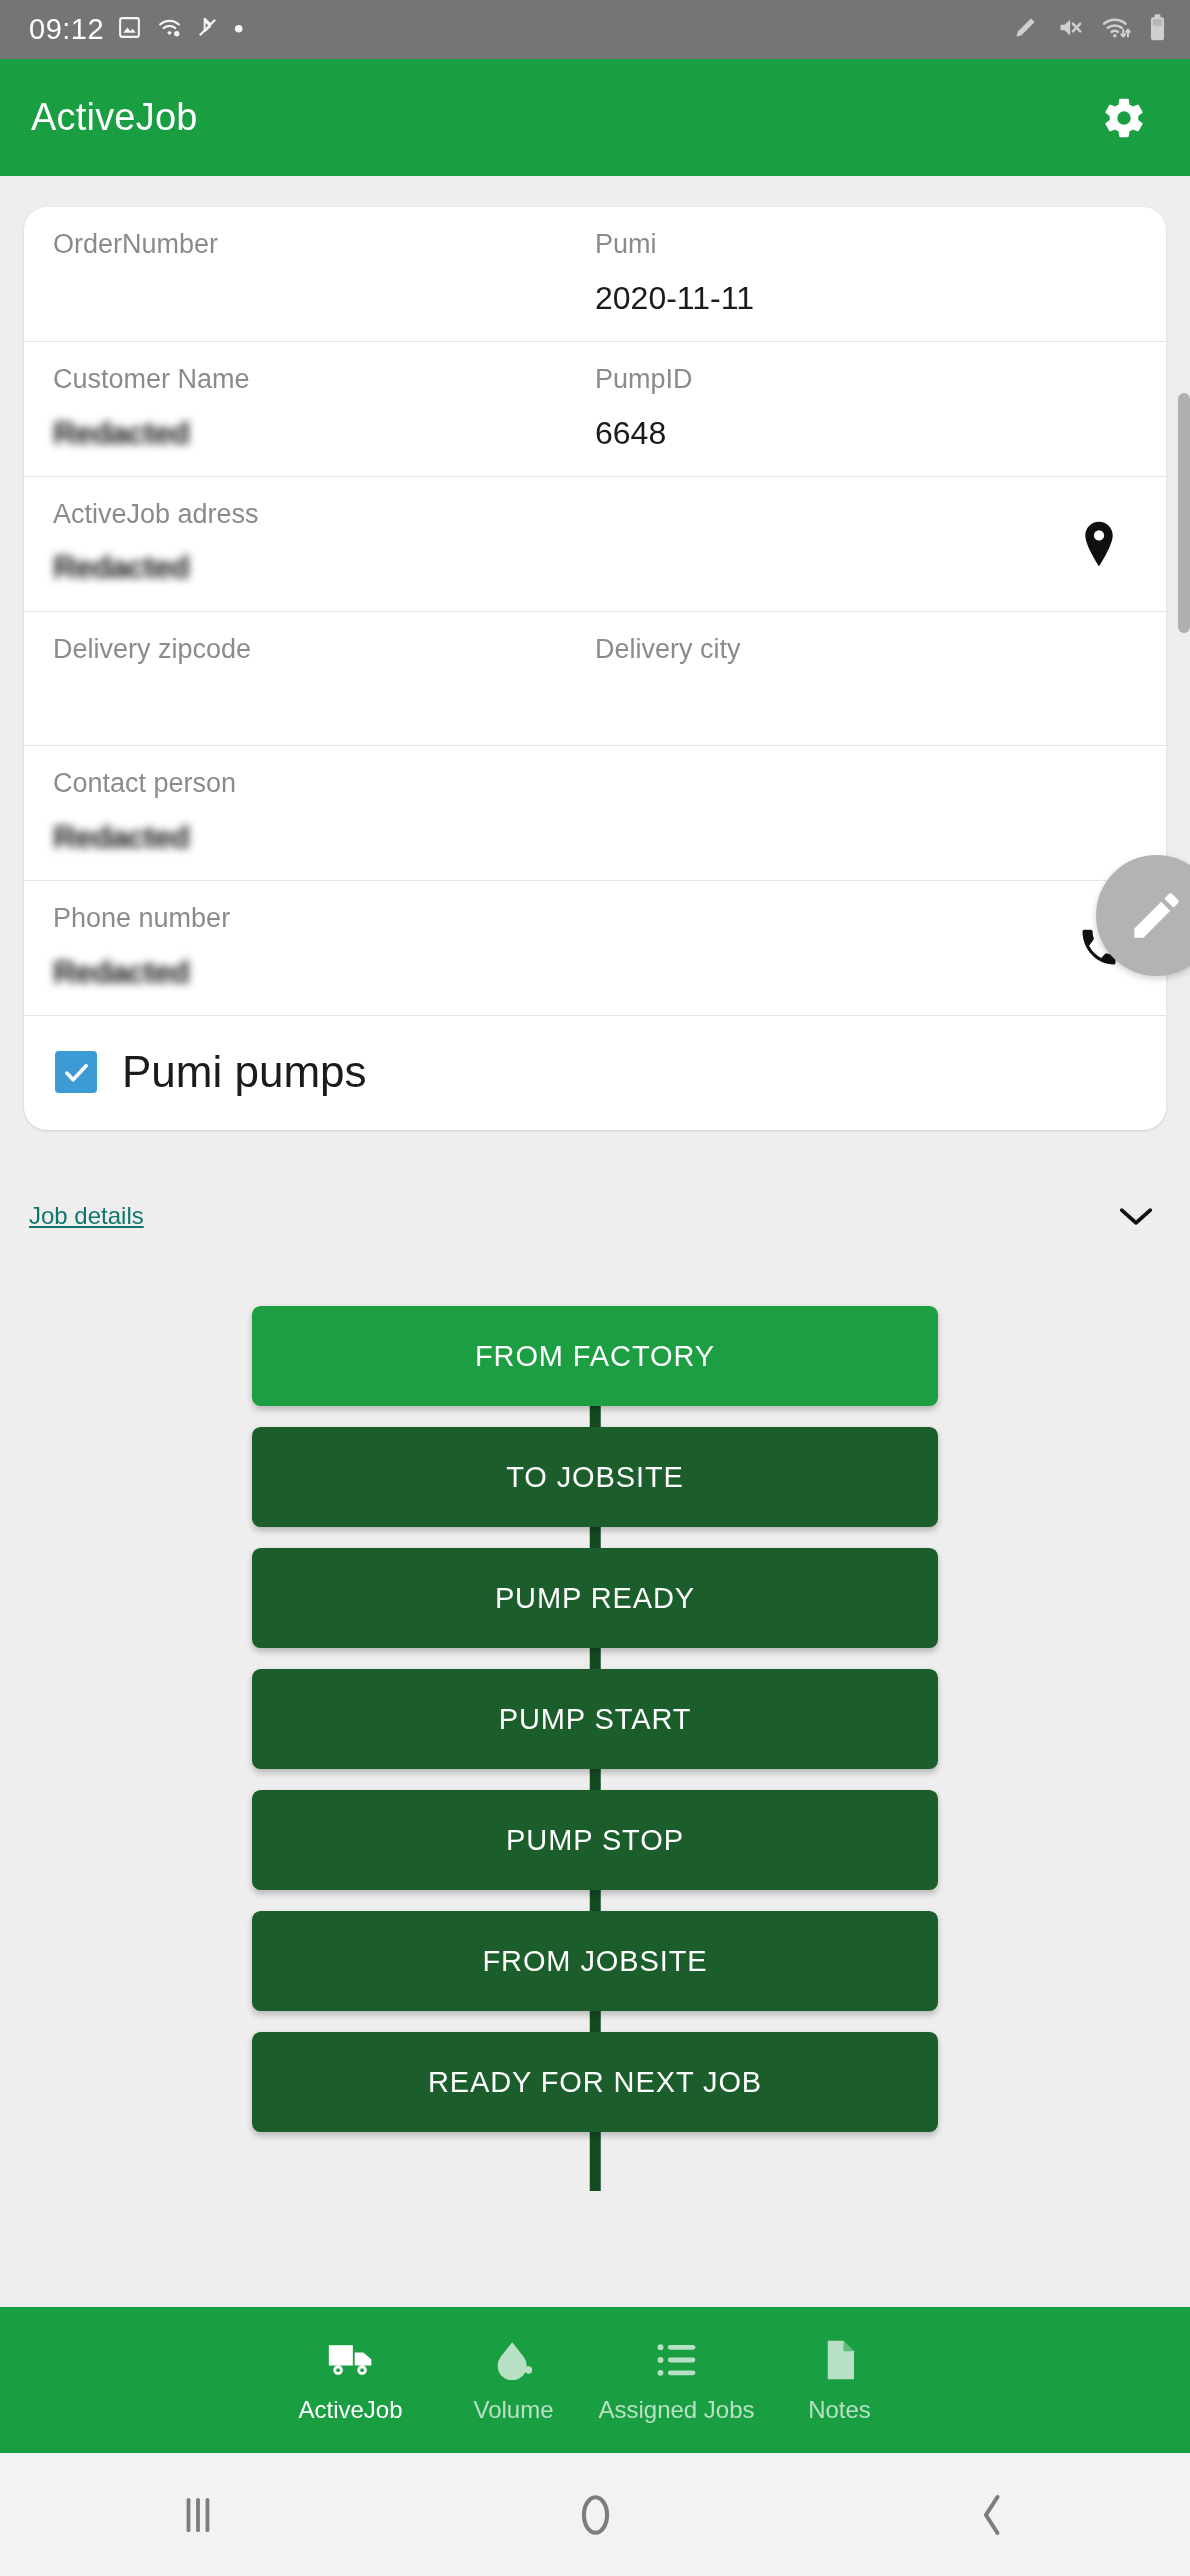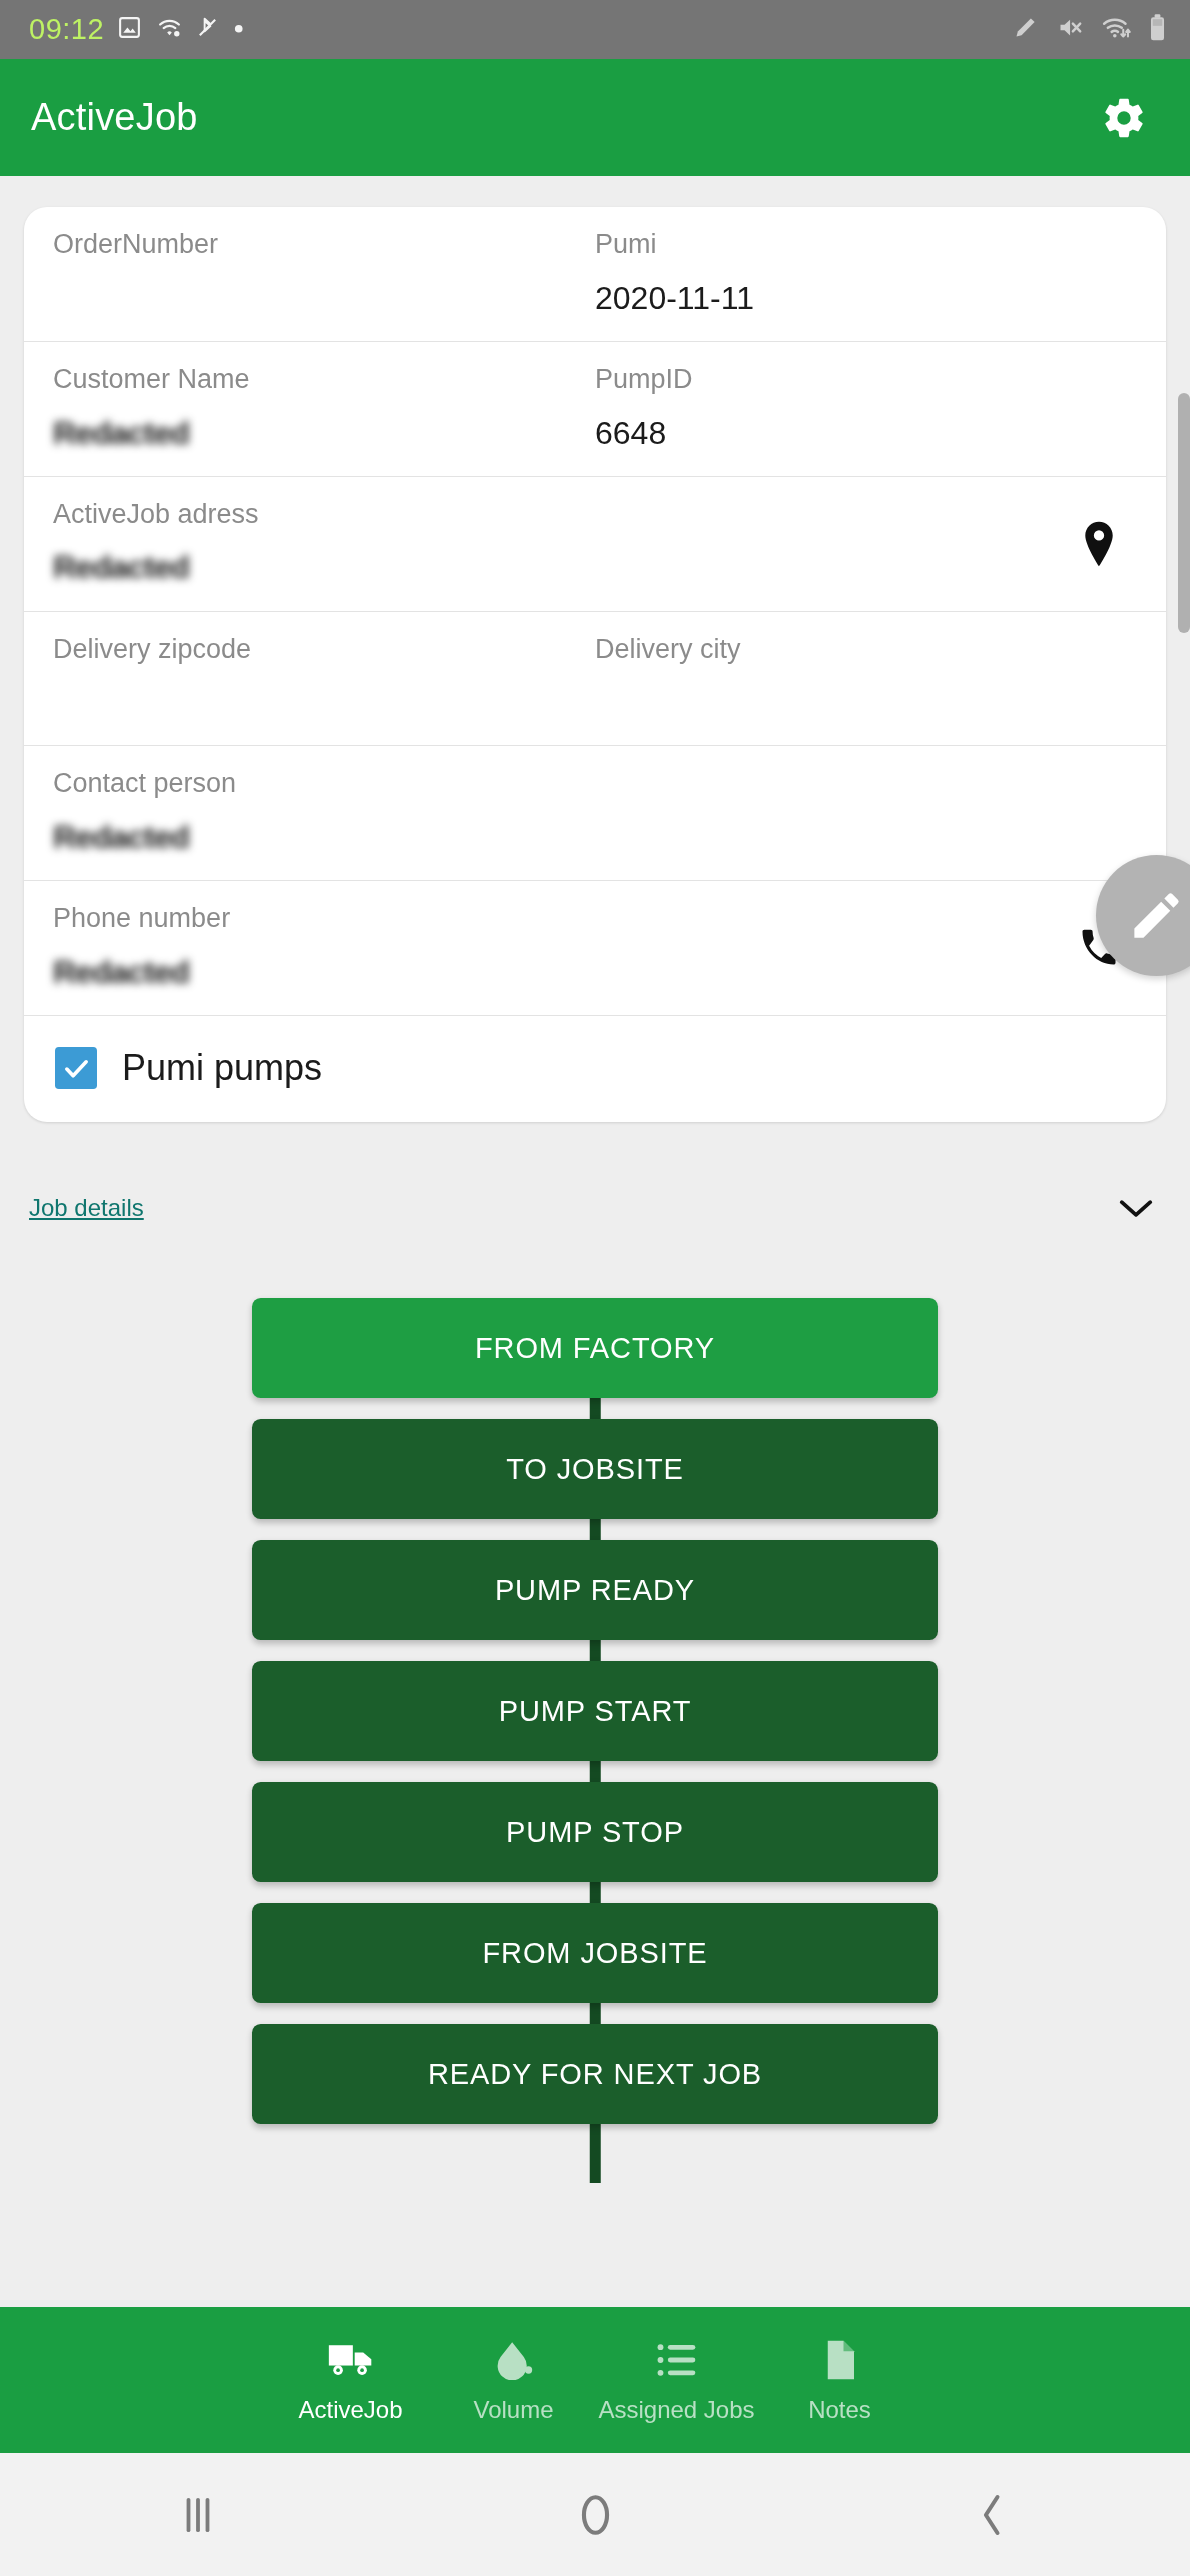--- a/index.html
+++ b/index.html
@@ -19,21 +19,21 @@
   
   .statusbar{
     position:absolute; top:0; left:0;
     width:1190px; height:59px;
     background:#757575;
     display:flex; align-items:center;
     padding:0 23px 0 29px;
     color:#ffffff;
   }
   .sb-left{ display:flex; align-items:center; gap:13.4px; }
-  .sb-clock{ font-size:29px; letter-spacing:0.5px; color:#bef264; }
+  .sb-clock{ font-size:29px; letter-spacing:0.5px; color:#ffffff; }
   .sb-right{ margin-left:auto; display:flex; align-items:center; gap:16.3px; }
   .sb-ico{ display:block; opacity:.92; }
 
   
   .appbar{
     position:absolute; top:59px; left:0;
     width:1190px; height:117px;
     background:#1a9e42;
     display:flex; align-items:center;
     padding:0 35px 0 31px;
@@ -98,21 +98,21 @@
     padding:31px 29px 33px 31px;
     min-height:100px;
   }
   .cbox{
     width:42px; height:42px;
     background:#3c9bd5;
     border-radius:3.8px;
     display:flex; align-items:center; justify-content:center;
     flex:0 0 auto;
   }
-  .cbox-label{ font-size:36px; color:#1b1b1b; margin-left:25px; }
+  .cbox-label{ font-size:44px; color:#1b1b1b; margin-left:25px; }
 
   
   .jobdetails{
     display:flex; align-items:center;
     padding:0 35px 0 29px;
     height:100px;
     margin-top:36px;
   }
   .jd-title{ font-size:24px; color:#0f766e;text-decoration:underline; }
   .jd-chev{ margin-left:auto; display:flex; align-items:center; }

